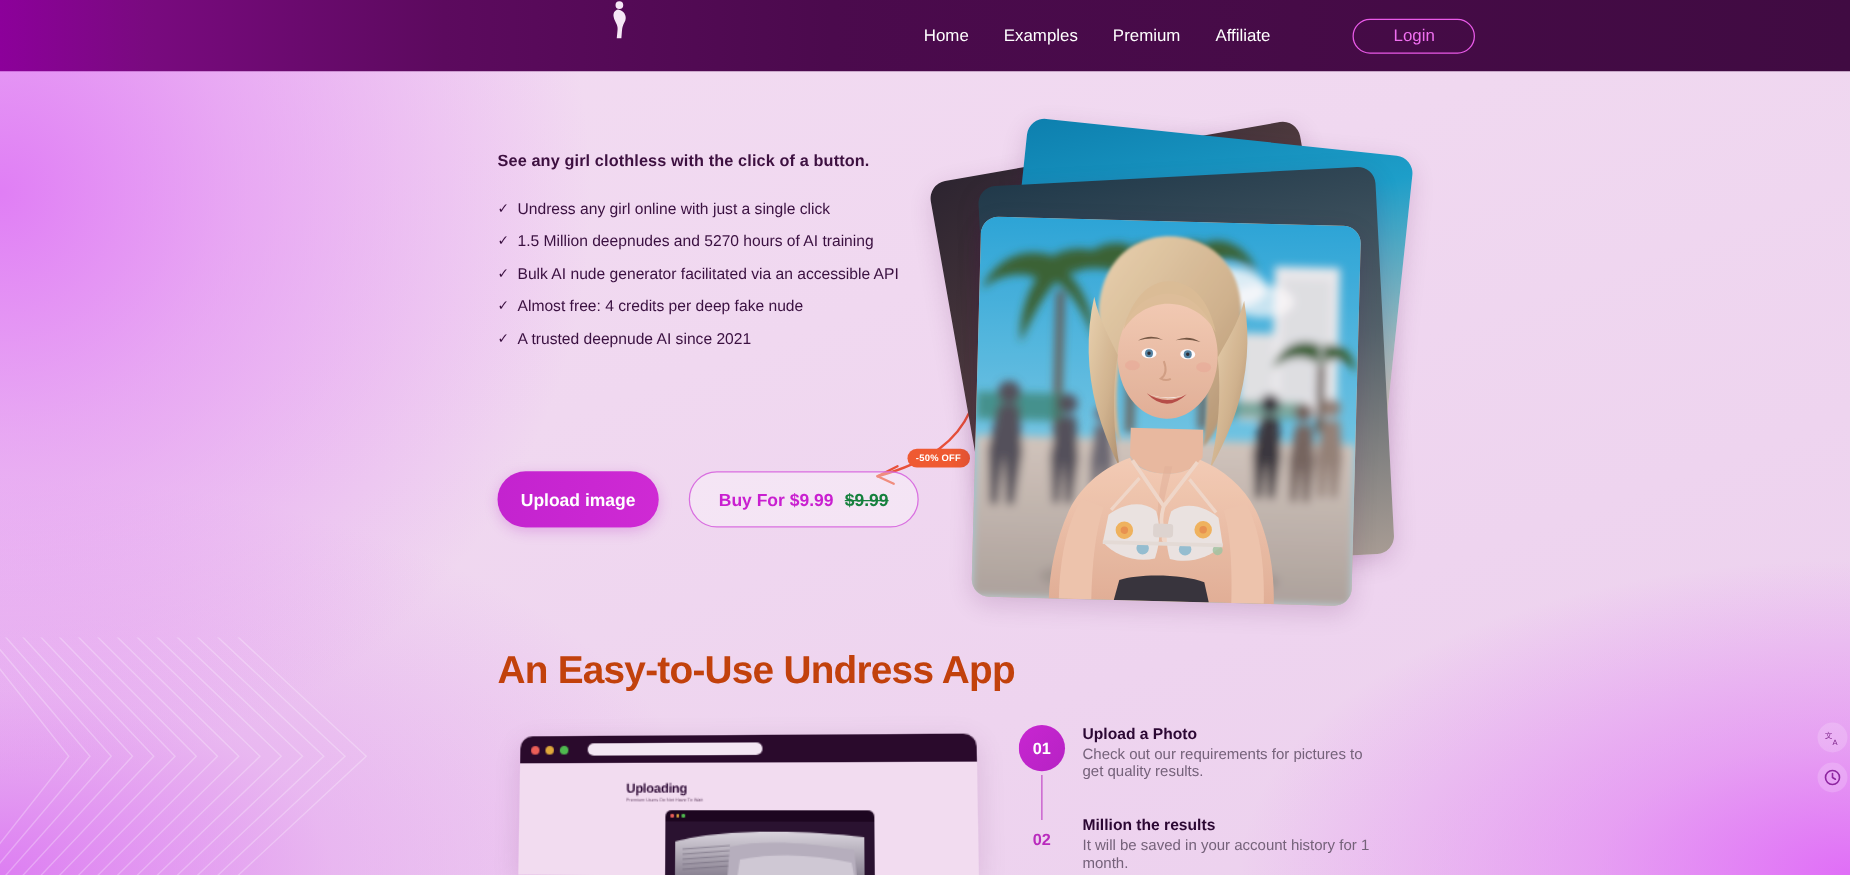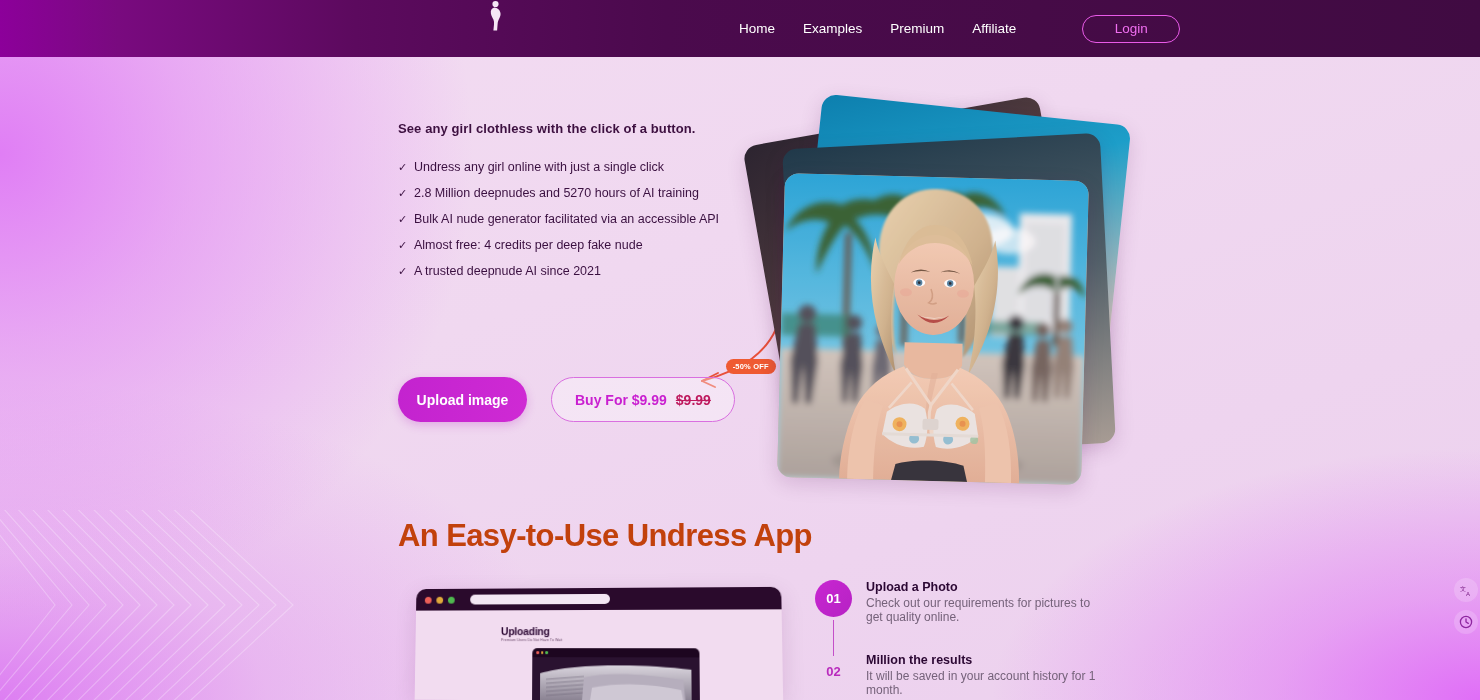--- a/index.html
+++ b/index.html
@@ -82,21 +82,21 @@
     background: linear-gradient(95deg, #c323cf 0%, #cf2ad4 100%);
     color: #fff; font-size: 14px; font-weight: 700; font-family: inherit;
     cursor: pointer; box-shadow: 0 3px 10px rgba(180,30,190,.25);
   }
   #buy-button {
     position: relative; height: 45px; padding: 0 23px; border-radius: 24px;
     border: 1.4px solid #d96fe0; background: rgba(255,255,255,0.35);
     font-size: 14px; font-weight: 700; font-family: inherit;
     color: #c91fd0; cursor: pointer; display: flex; align-items: center; gap: 9px;
   }
-  #buy-old-price { color: #be185d; text-decoration: line-through; font-weight: 700; }
+  #buy-old-price { color: #15803d; text-decoration: line-through; font-weight: 700; }
   #discount-badge {
     position: absolute; right: -42px; top: -19px;
     background: #ef5a32; color: #fff; font-size: 7.5px; font-weight: 700;
     padding: 3px 7px; border-radius: 9px; white-space: nowrap; letter-spacing: .2px;
   }
   #cta-arrow { position: absolute; left: 688px; top: 268px; pointer-events: none; }
 
   
   #photo-stack { position: absolute; left: 760px; top: 40px; width: 360px; height: 360px; }
   .photo-card {
@@ -240,21 +240,21 @@
 
   <div id="hero-copy">
     <div id="hero-eyebrow">See any girl clothless with the click of a button.</div>
     <ul id="feature-list">
       <li class="feature-item">
         <span class="check-icon">✓</span>
         <span>Undress any girl online with just a single click</span>
       </li>
       <li class="feature-item">
         <span class="check-icon">✓</span>
-        <span>2.8 Million deepnudes and 5270 hours of AI training</span>
+        <span>1.5 Million deepnudes and 5270 hours of AI training</span>
       </li>
       <li class="feature-item">
         <span class="check-icon">✓</span>
         <span>Bulk AI nude generator facilitated via an accessible API</span>
       </li>
       <li class="feature-item">
         <span class="check-icon">✓</span>
         <span>Almost free: 4 credits per deep fake nude</span>
       </li>
       <li class="feature-item">
@@ -452,21 +452,21 @@
       </div>
     </div>
   </div>
 
   <div id="steps">
     <div class="step">
       <div class="step-badge active">01</div>
       <div class="step-connector"></div>
       <div>
         <div class="step-title">Upload a Photo</div>
-        <div class="step-desc">Check out our requirements for pictures to get quality online.</div>
+        <div class="step-desc">Check out our requirements for pictures to get quality results.</div>
       </div>
     </div>
     <div class="step">
       <div class="step-badge inactive">02</div>
       <div>
         <div class="step-title">Million the results</div>
         <div class="step-desc">It will be saved in your account history for 1 month.</div>
       </div>
     </div>
   </div>

